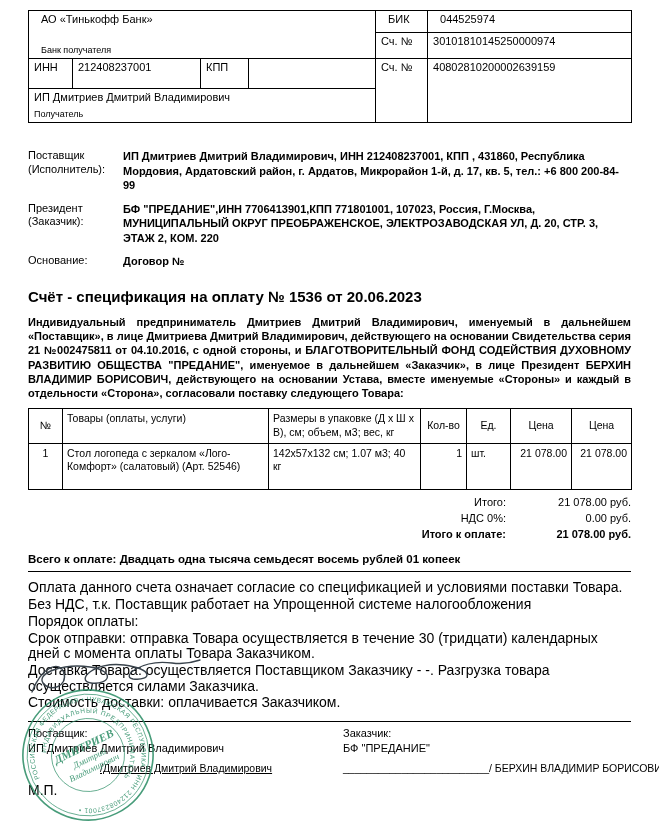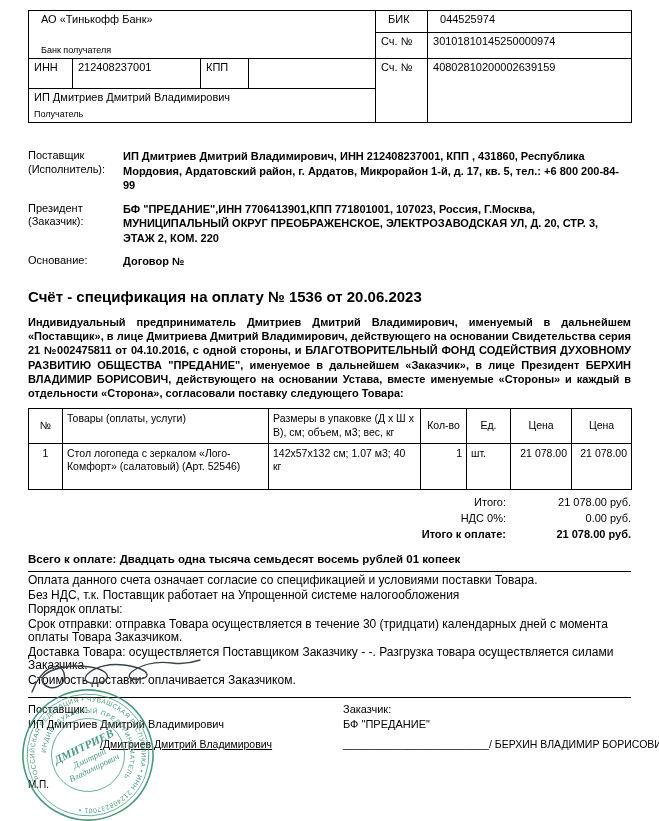--- a/index.html
+++ b/index.html
@@ -46,32 +46,32 @@
   .totals { width:603px; margin-top:5px; font-size:11px; }
   .totals-row { display:flex; justify-content:flex-end; line-height:1.45; }
   .totals-row .t-label { width:220px; text-align:right; }
   .totals-row .t-value { width:125px; text-align:right; }
   .bold { font-weight:bold; }
 
   .amount-words { margin-top:11px; font-weight:bold; font-size:11.5px; }
   .rule { border:none; border-top:1px solid #000; margin-top:6px; width:603px; }
 
   
-  .terms { margin-top:2px; font-size:12px; line-height:1.12; }
+  .terms { margin-top:8px; font-size:14px; line-height:1.12; }
   .terms div { margin-bottom:1px; }
 
   
   .sig-section { margin-top:10px; border-top:1px solid #000; padding-top:5px; display:flex; }
   .sig-left { width:305px; flex:0 0 305px; position:relative; }
   .sig-right { flex:1; padding-left:10px; }
   .sig-role { font-size:11px; }
   .sig-name { font-size:11px; margin-top:3px; }
   .sig-line { margin-top:8px; font-size:10.5px; white-space:nowrap; }
   .sig-line.supplier { padding-left:72px;text-decoration:underline; }
-  .mp { margin-top:29px; font-size:10px; }
+  .mp { margin-top:8px; font-size:14px; }
 
   
   .signature-scribble { position:absolute; left:24px; top:656px; }
 
   
   .stamp {
     position:absolute; left:19px; top:686px; width:138px; height:138px;
     transform:rotate(-26deg); opacity:0.88;
   }
   .stamp .ring { fill:none; stroke:#2f8f68; }

